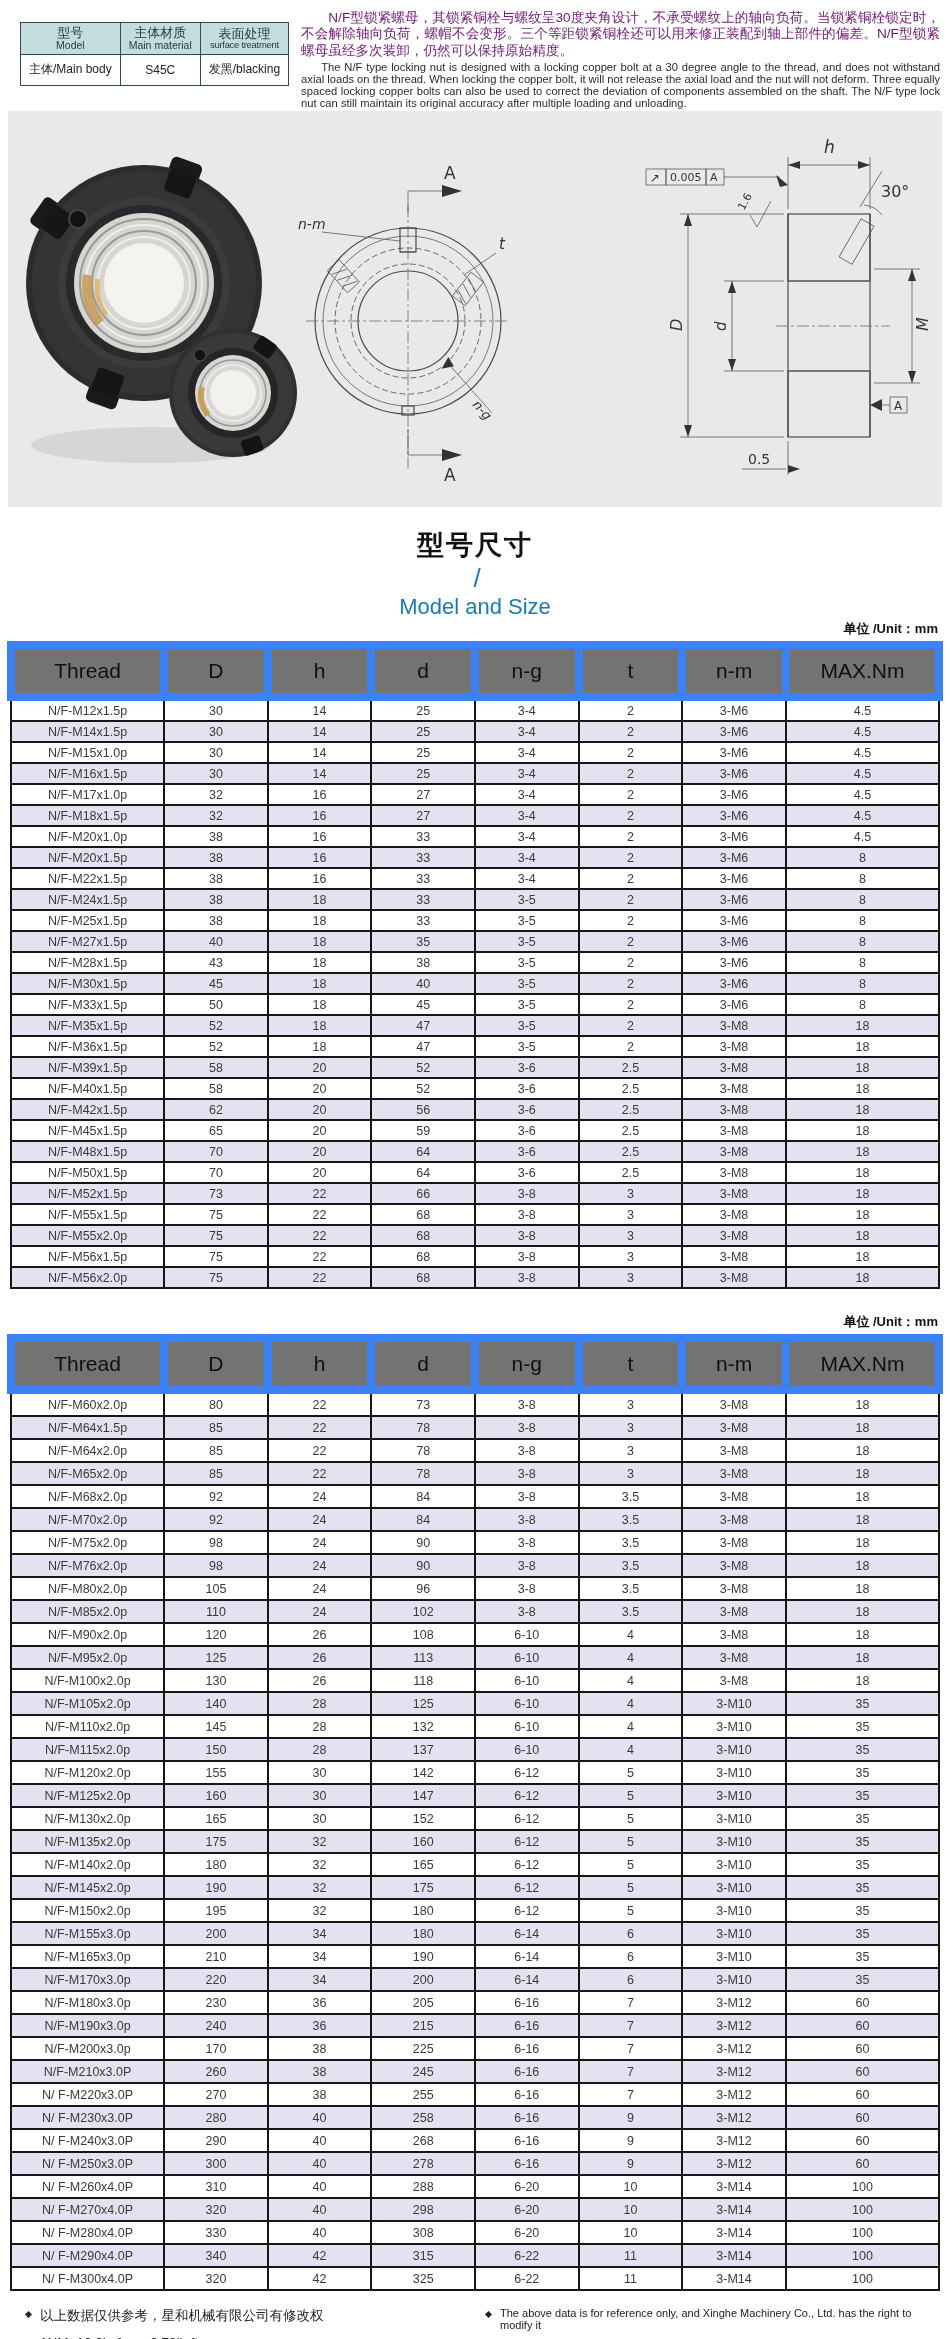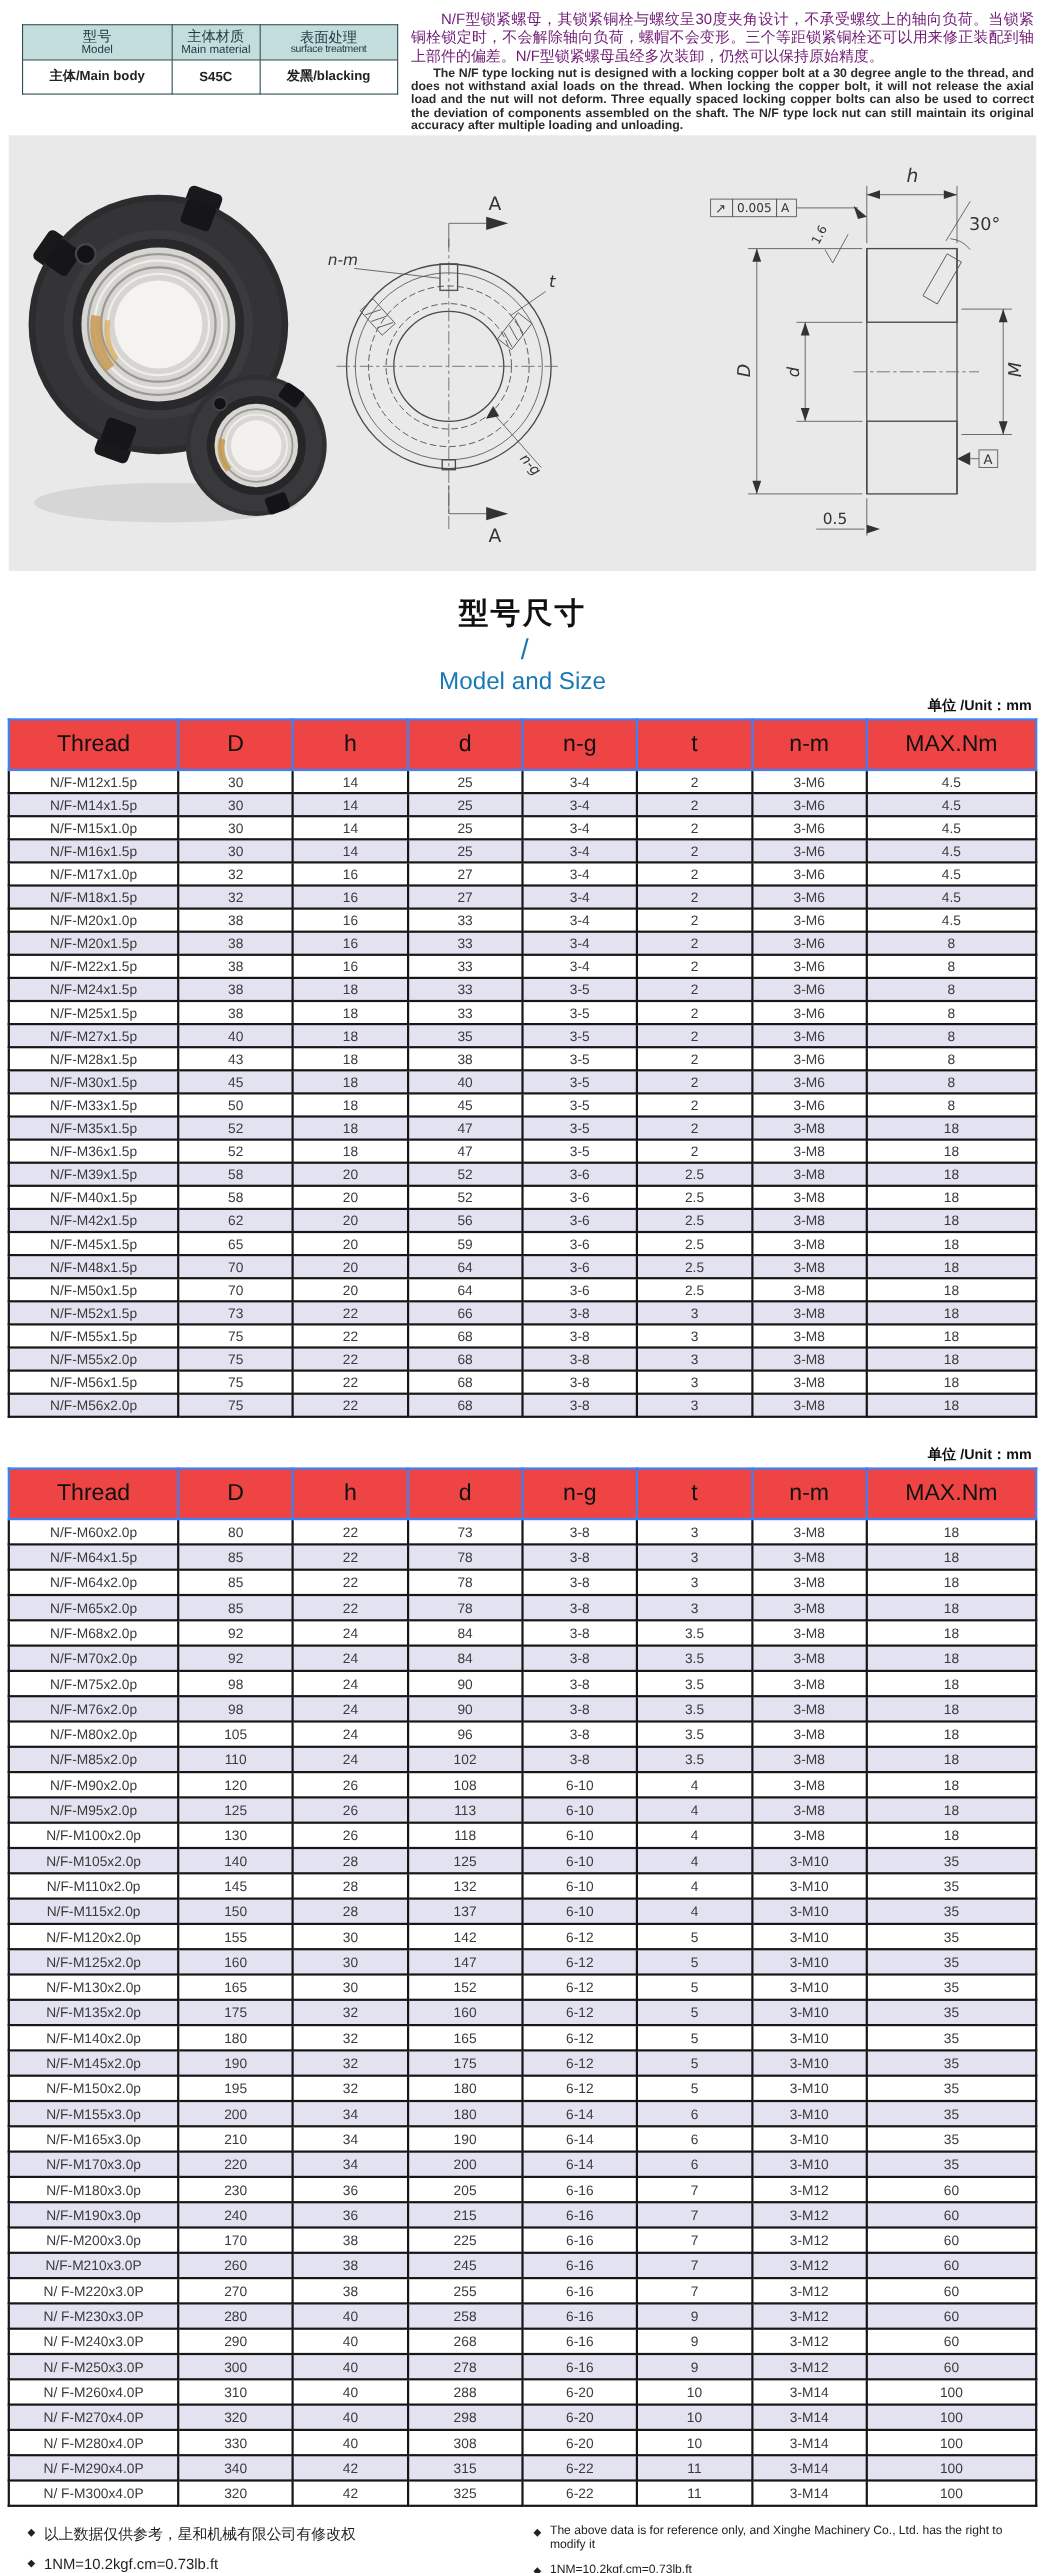--- a/index.html
+++ b/index.html
@@ -2,29 +2,29 @@
 <html><head>
 <meta charset="utf-8">
 <style>
   html,body{margin:0;padding:0;background:#fff;}
   body{width:950px;font-family:"Liberation Sans","DejaVu Sans",sans-serif;color:#222;}
   .page{position:relative;width:950px;height:2339px;overflow:hidden;background:#fff;}
 
   
   .top{display:flex;padding:6px 8px 0 8px;gap:12px;}
   .info-table{border-collapse:collapse;margin:16px 0 0 12px;align-self:flex-start;}
-  .info-table th,.info-table td{border:1.6px solid #2e4d52;text-align:center;padding:2px 24px;font-weight:bold;}
+  .info-table th,.info-table td{border:1.6px solid #2e4d52;text-align:center;padding:2px 8px;}
   .info-table th{background:#c3dcdc;font-weight:normal;line-height:1.05;padding:3px 8px;}
   .info-table .zh{font-size:13px;color:#1c3a40;}
   .info-table .en{font-size:10.5px;color:#1c3a40;}
   .info-table .en.small{font-size:9.5px;letter-spacing:-0.3px;}
   .info-table td{font-size:12px;height:26px;background:#fff;color:#222;}
   .desc{flex:1;padding:4px 2px 0 0;}
   .desc-zh{margin:0;font-size:13.6px;line-height:16.4px;text-indent:2em;color:#701a75;text-align:justify;}
-  .desc-en{margin:3px 0 0;font-size:11.2px;line-height:11.8px;text-indent:1.8em;color:#2b2b2b;text-align:justify;font-weight:bold;}
+  .desc-en{margin:3px 0 0;font-size:11.2px;line-height:11.8px;text-indent:1.8em;color:#2b2b2b;text-align:justify;}
 
   
   .band{position:relative;height:396px;margin:2px 8px 0 8px;background:#e9e9e9;}
   .band svg{position:absolute;}
   .svg-photo{left:8px;top:4px;}
   .svg-front{left:288px;top:18px;}
   .svg-section{left:630px;top:8px;}
   .tline{stroke:#4a4a4a;stroke-width:1.2;fill:none;}
   .thin{stroke:#5a5a5a;stroke-width:0.8;fill:none;}
   .cline{stroke:#6a6a6a;stroke-width:0.8;fill:none;stroke-dasharray:12 3 3 3;}
@@ -38,21 +38,21 @@
   .title-zh{font-size:27px;font-weight:bold;color:#101010;letter-spacing:2px;}
   .title-sep{font-size:26px;color:#1879b5;margin:0 6px 0 10px;font-weight:400;}
   .title-en{font-size:22px;color:#1879b5;font-weight:500;}
   .unit-row{text-align:right;margin:0 12px 3px 0;font-size:13px;font-weight:600;color:#111;}
   .unit-row.second{margin-top:24px;}
 
   
   table.spec{width:936px;margin:0 auto;border-collapse:collapse;table-layout:fixed;}
   table.spec col.c-first,table.spec col.c-last{width:16.5%;}
   table.spec col.c-mid{width:11.1666%;}
-  table.spec th{background:#ef4444;border:2px solid #3b82f6;font-size:21px;font-weight:420;height:42px;color:#101010;font-family:"Liberation Sans",sans-serif;}
+  table.spec th{background:#737373;border:8px solid #3b82f6;font-size:21px;font-weight:420;height:42px;color:#101010;font-family:"Liberation Sans",sans-serif;}
   table.spec td{border:2px solid #161616;text-align:center;font-size:12.5px;color:#3a3a3a;padding:1px 2px;background:#fff;}
   table.spec1 td{height:17px;}
   table.spec2 td{height:19px;}
   table.spec tbody tr:nth-child(even) td{background:#e3e2f0;}
 
   
   .footnotes{display:flex;margin:16px 14px 0 26px;}
   .footnotes ul{list-style:none;margin:0;padding:0;}
   .footnotes li{position:relative;padding-left:14px;margin-bottom:10px;}
   .footnotes li::before{content:"";position:absolute;left:0;top:5px;width:5px;height:5px;background:#222;transform:rotate(45deg);}

